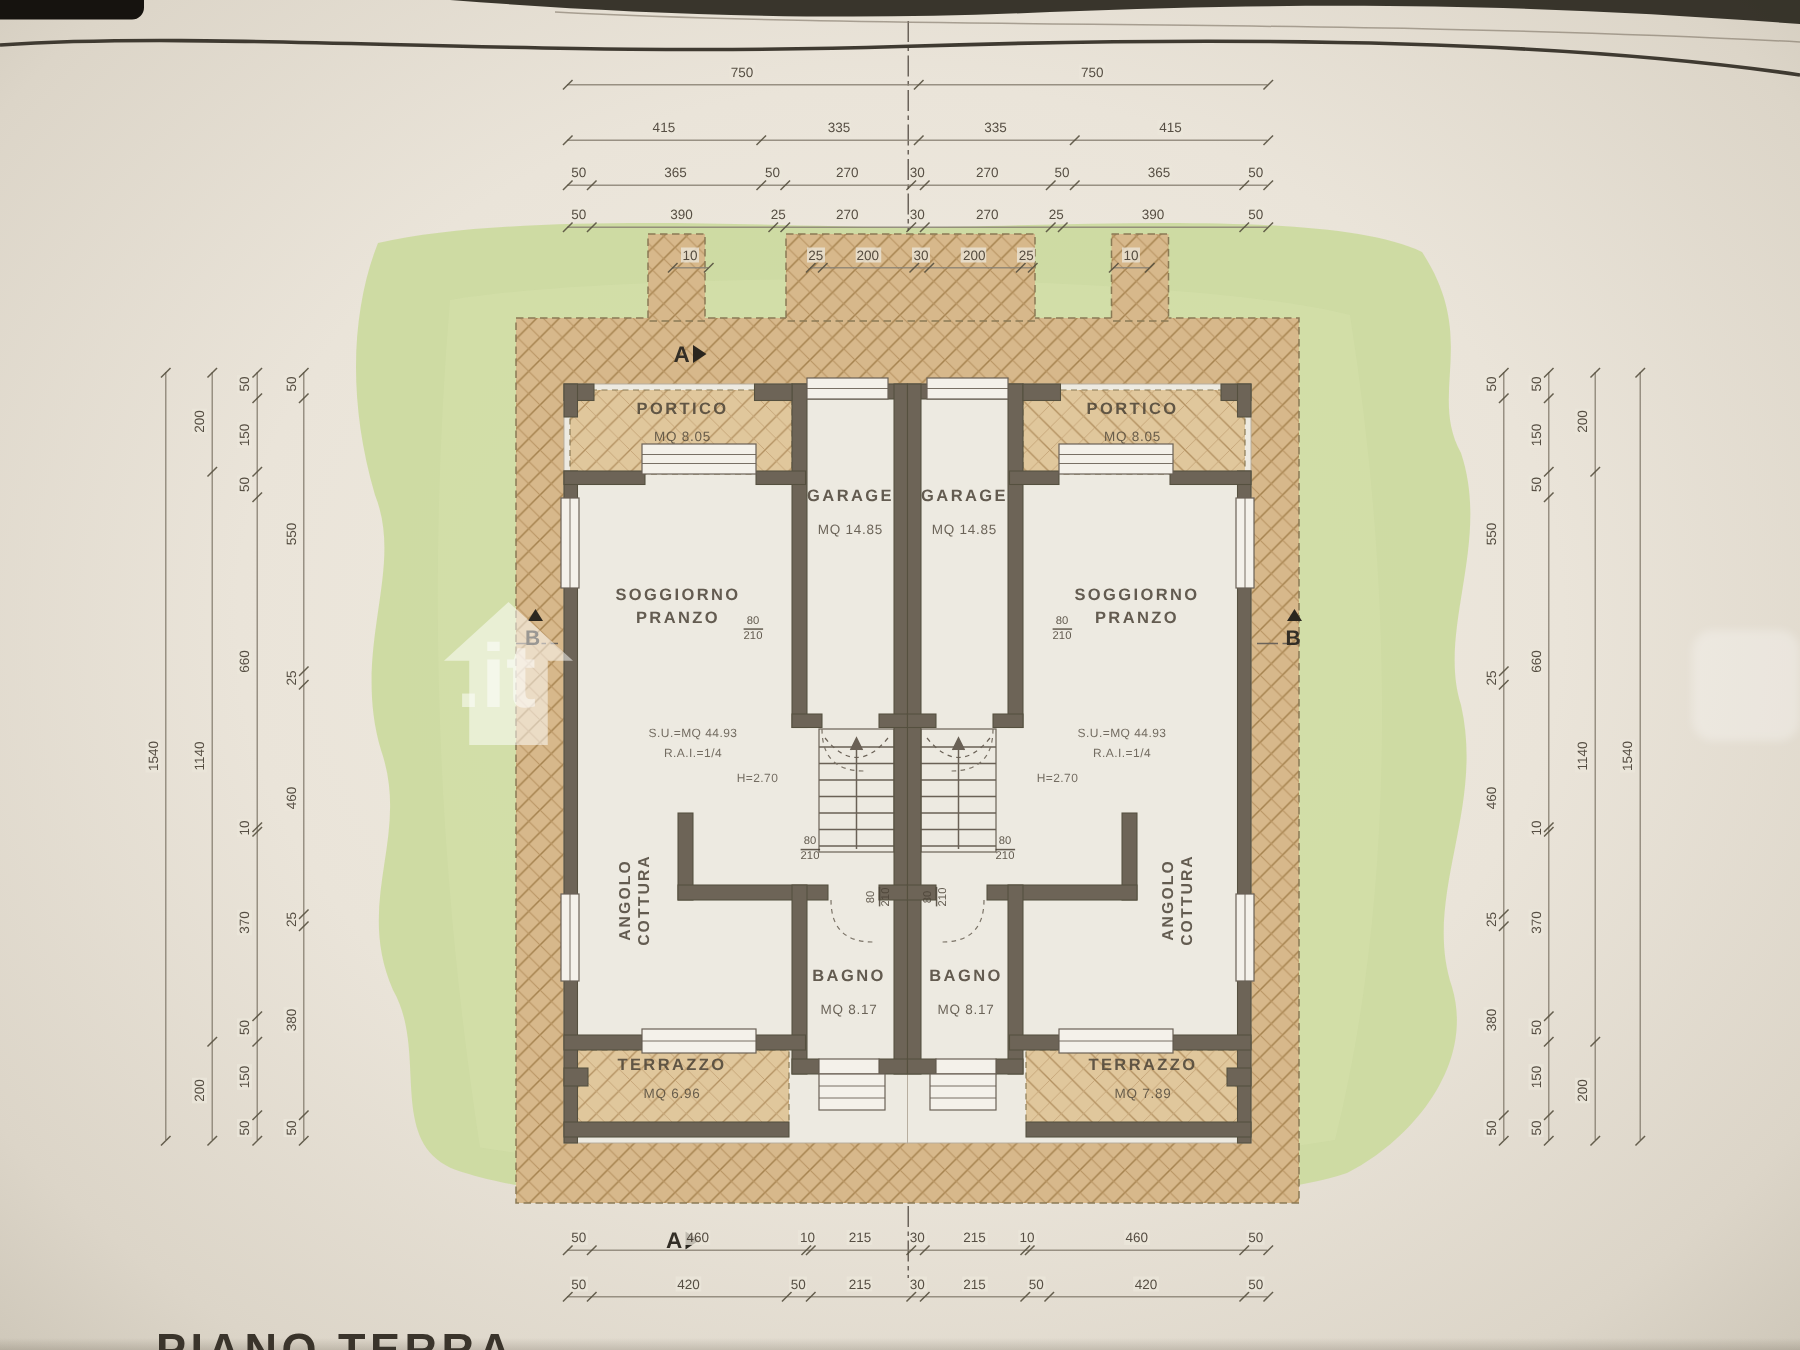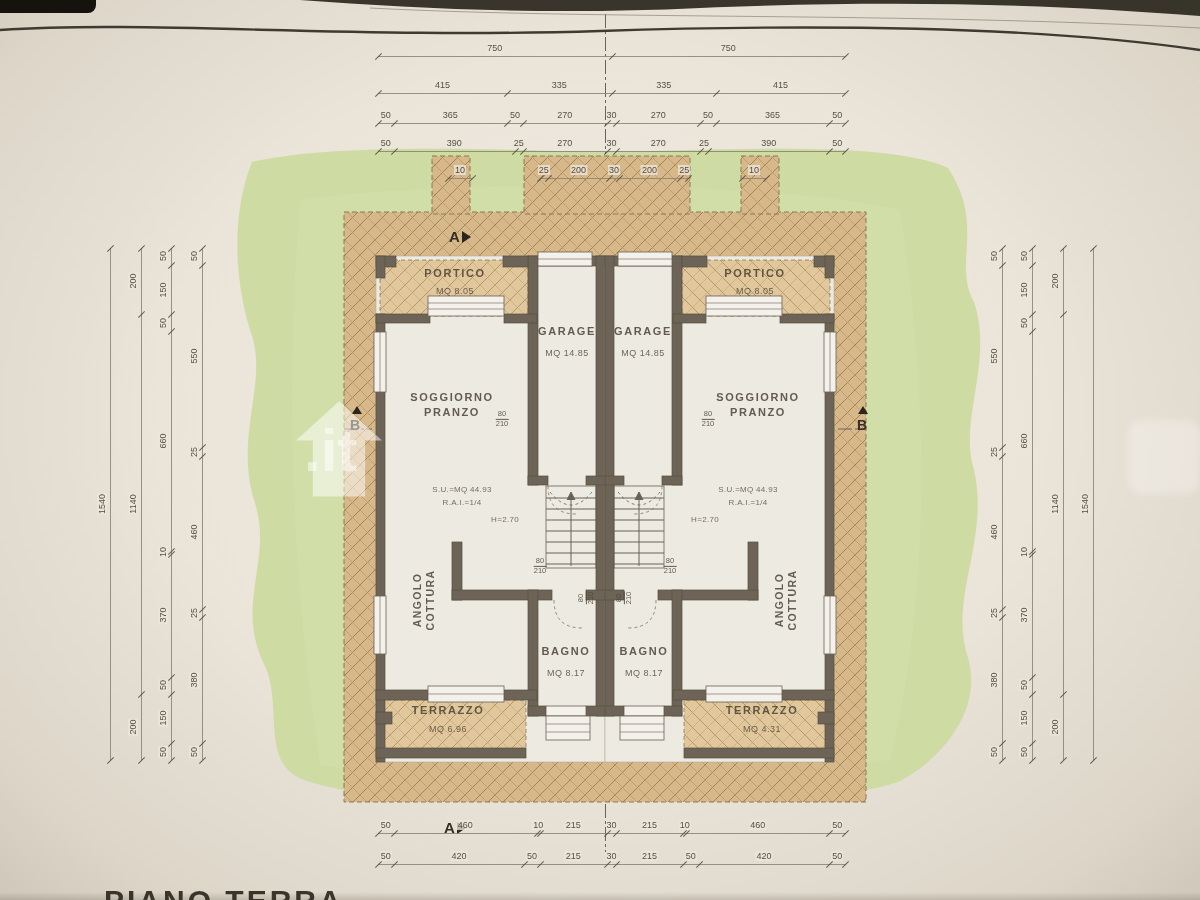--- a/index.html
+++ b/index.html
@@ -183,21 +183,21 @@
   <span class="lbl tiny" style="left:748px;top:489px">S.U.=MQ 44.93</span>
   <span class="lbl tiny" style="left:748px;top:502px">R.A.I.=1/4</span>
   <span class="lbl tiny" style="left:705px;top:519px">H=2.70</span>
   <div class="vlabel" style="left:786px;top:600px">
     <div>ANGOLO</div>
       <div>COTTURA</div>
   </div>
   <span class="lbl" style="left:644px;top:651px">BAGNO</span>
   <span class="lbl area" style="left:644px;top:673px">MQ 8.17</span>
   <span class="lbl" style="left:762px;top:710px">TERRAZZO</span>
-  <span class="lbl area" style="left:762px;top:729px">MQ 4.31</span>
+  <span class="lbl area" style="left:762px;top:729px">MQ 7.89</span>
 
   <div class="door-dim" style="left:502px;top:419px">
       <div class="top">80</div>
       <div>210</div>
     </div>
   <div class="door-dim" style="left:708px;top:419px">
       <div class="top">80</div>
       <div>210</div>
     </div>
   <div class="door-dim" style="left:540px;top:566px">

